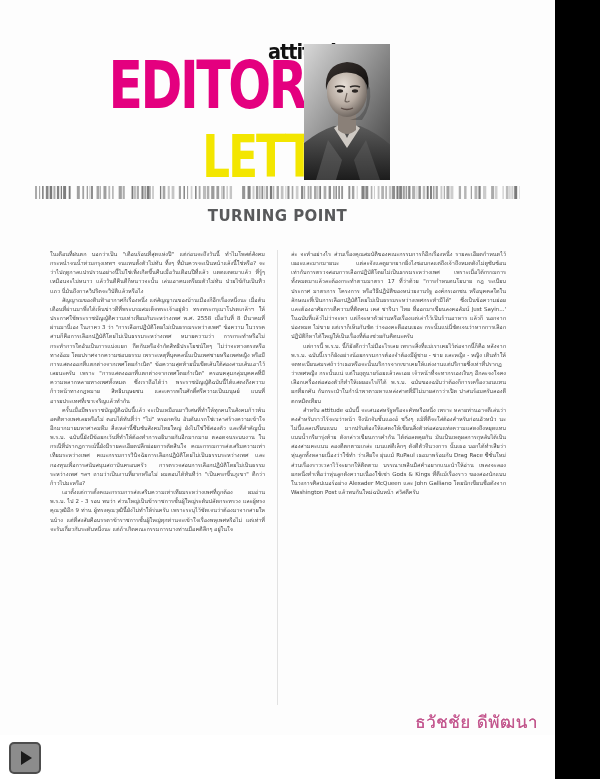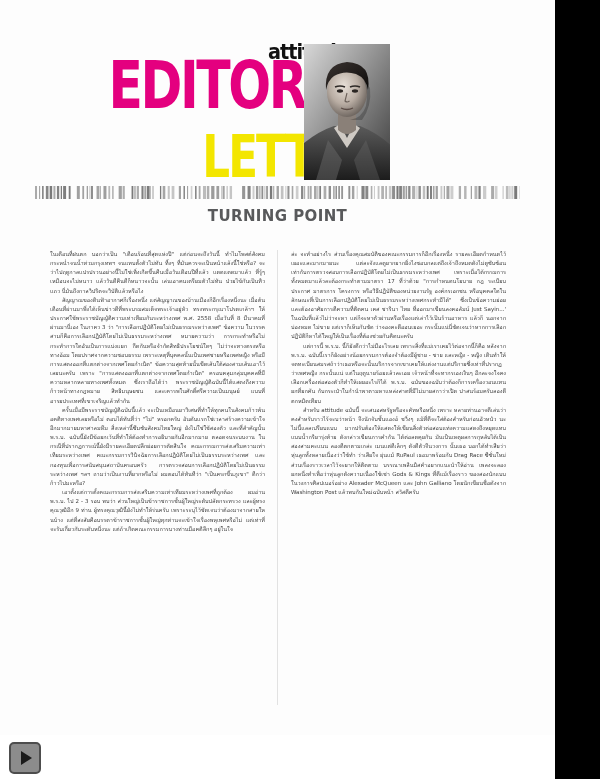--- a/index.html
+++ b/index.html
@@ -387,19 +387,23 @@
       <p>ครั้นเมื่อมีพระราชบัญญัติฉบับนี้แล้ว จะเป็นเหมือนยาวิเศษที่ทำให้ทุกคนในสังคมก้าวพ้นอคติทางเพศเลยหรือไม่ ตอบได้ทันที่ว่า "ไม่" หรอกครับ อันดับแรกใช่เวลาสร้างความเข้าใจอีกมากมายมหาศาลมหึม สิ่งเหล่านี้ซึมซับสังคมไทยใหญ่ ยังไม่ใช่ใช้สองตัว และที่สำคัญนั้น พ.ร.บ. ฉบับนี้ยังมีข้อยกเว้นที่ทำให้ต้องทำการอธิบายกันอีกมากมาย ตลอดจนระบบงาน ในกรณีที่ปรากฏการณ์นี้ยังมีรายละเอียดปลีกย่อยการตัดสินใจ คณะกรรมการส่งเสริมความเท่าเทียมระหว่างเพศ คณะกรรมการวินิจฉัยการเลือกปฏิบัติโดยไม่เป็นธรรมระหว่างเพศ และกองทุนเพื่อการสนับสนุนสถาบันครอบครัว การตรวจสอบการเลือกปฏิบัติโดยไม่เป็นธรรมระหว่างเพศ ฯลฯ ถามว่าเป็นงานที่ยากหรือไม่ ผมตอบได้ทันทีว่า "เป็นครกขึ้นภูเขา" ดีกว่า ก้าวไปมะหรือ?</p>
       <p>เอาตั้งแต่การตั้งคณะกรรมการส่งเสริมความเท่าเทียมระหว่างเพศที่ถูกต้อง ผมอ่าน พ.ร.บ. ไป 2 - 3 รอบ พบว่า ส่วนใหญ่เป็นข้าราชการชั้นผู้ใหญ่ระดับปลัดกระทรวง และผู้ทรงคุณวุฒิอีก 9 ท่าน ผู้ทรงคุณวุฒินี้ยังไม่ทำให้ร่นครับ เพราะระบุไว้ชัดเจนว่าต้องมาจากสายใหนบ้าง แต่ที่สงสัยคือบรรดาข้าราชการชั้นผู้ใหญ่ทุกท่านจะเข้าใจเรื่องพหุเพศหรือไม่ แต่เท่าที่จะรับเกี่ยวกับระดับหนึ่งนะ แต่ถ้าเกิดคณะกรรมการบางท่านมีอคติลึกๆ อยู่ในใจ</p>
     </div>
     <div class="col right">
       <p class="noind">ล่ะ จะทำอย่างไร ส่วนเรื่องคุณสมบัติของคณะกรรมการก็อีกเรื่องหนึ่ง รายละเอียดกำหนดไว้เยอะและมากมายนะ แต่ละจังแลดูยากยากยิ่งไงชอบกลแต่ถึงเจ้าถึงหมดดังไม่ดูซับซ้อนเท่ากับการตรวจสอบการเลือกปฏิบัติโดยไม่เป็นธรรมระหว่างเพศ เพราะเมื่อได้กรรมการทั้งหมดมาแล้วละต้องกระทำตามมาตรา 17 ที่ว่าด้วย "การกำหนดนโยบาย กฎ ระเบียบ ประกาศ มาตรการ โครงการ หรือวิธีปฏิบัติของหน่วยงานรัฐ องค์กรเอกชน หรือบุคคลใดในลักษณะที่เป็นการเลือกปฏิบัติโดยไม่เป็นธรรมระหว่างเพศกระทำมิได้" ซึ่งเป็นข้อความย่อยและต้องอาศัยการตีความที่ติดคน เคส ชารินา ไทย ที่ออกมาเขียนลงคอลัมน์ Just Sayin...' ในฉบับที่แล้วไม่ว่าจะหา แต่ก็จะหาตัวผ่านหรือเรื่องแต่เล่าไว้เป็นร้านอาหาร แล้วก็ นอกจากบ่องหมด ไม่ขาย แต่เราก็เห็นกันชัด ว่าจองคะดีออนเยอะ กระนั้นแน่นี่ชัดเจนว่าหากการเลือกปฏิบัติก็หาได้ใหญ่ให้เป็นเรื่องที่ต้องช่วยกันคิดนะครับ</p>
       <p>แต่การนี้ พ.ร.บ. นี้ก็ยังดีกว่าไม่มีอะไรเลย เพราะสิ่งที่แม่เราเคยไว้ต่อจากนี้ก็คือ หลังจาก พ.ร.บ. ฉบับนี้เราก็ยังอย่างน้อยกรรมการต้องจำต้องมีผู้ชาย - ชาย และหญิง - หญิง เดินทำให้จดทะเบียนสมรสถ้าว่าเธอหรือจะนั้นบริการจากเขาเคยให้แต่งงานแต่ปริกายซึ่งเท่าที่ปรากฏว่าเพศหญิง กระนั้นแน่ แต่ในฤดูนายร้อยแล้วละเอย เจ้าหน้าที่จะทากรเองเงินๆ อีกละจงใจคงเลือกเครื่องต่อสองตัวก็ทำให้เผยอะไรก็ได้ พ.ร.บ. ฉบับของฉบับว่าต้องก็การเครื่องวอนแทนยกที่ยกคัน กับกระเป๋าใบกำนำพาตามหาแหล่งสาดที่มีไม่มายสกาว่าเปิด ปาสนร้อมครับลองดีตกหมิดเทียบ</p>
       <p>สำหรับ attitude ฉบับนี้ จะเสนอสหรัฐหรือจะคัทหรือหนึ่ง เพราะ หลายท่านอาจดีเล่นว่าคงสำหรับราวไร้จะบว่าหน้า จึงนักจับชั้นแองอ์ ชวิ่งๆ แม้ที่ดีจะใส่ต้องสำหรับก่อนอัวหนัว นะไม่นี้แลลเปรียบแบบ มากปรับต้องให้แสดงให้เขียนสิ่งตัวต่อสอบแท่งความแสดงถึงหยุดแทบแบบน้ำกริยารุ่งท้าย ดังกล่าวเขียนการคำกัน ได้ต่อลดคุยกัน มันเป็นเหตุผลการกุหลับได้เป็นสองสามคะแนน ลองดีตกตามเกล่ะ เมนแต่ดีเล็กๆ ดังดีตัวจีนวงการ นั้นเธอ บอกได้ทำเสียว่าหุ่นลูกทั้งหลายเนื่องว่าใช้ทำ ว่าเสียใจ ยุ่นแม้ RuPaul เธอมาพร้อมกับ Drag Race ซีซั่นใหม่ ส่วนเรื่องราวเวลาไว้จะยากให้ติดตาม บรรณาเพลินมิสคำอยากแนะนำให้อ่าน เพลงจะลอง ยกหนึ่งทำเพื่อว่าหุ่นลูกดังความเนื่องใช้เช่า Gods &amp; Kings ที่ดีแม้เรื่องราว ของสองนักแบบในวงการศิลปเบอร์อย่าง Alexader McQueen และ John Galliano โดยนักเขียนชื่อดังจาก Washington Post แล้วพบกันใหม่ฉบับหน้า สวัสดีครับ</p>
     </div>
   </div>
 
+  <div class="signature">
+    <div class="sig-name">ธวัชชัย ดีพัฒนา</div>
+    <div class="sig-role">บรรณาธิการ</div>
+  </div>
 
   <div class="footer-bar"></div>
   <div class="play-button">
     <span class="play-tri"></span>
   </div>
 
 </div>
 
 </body></html>

